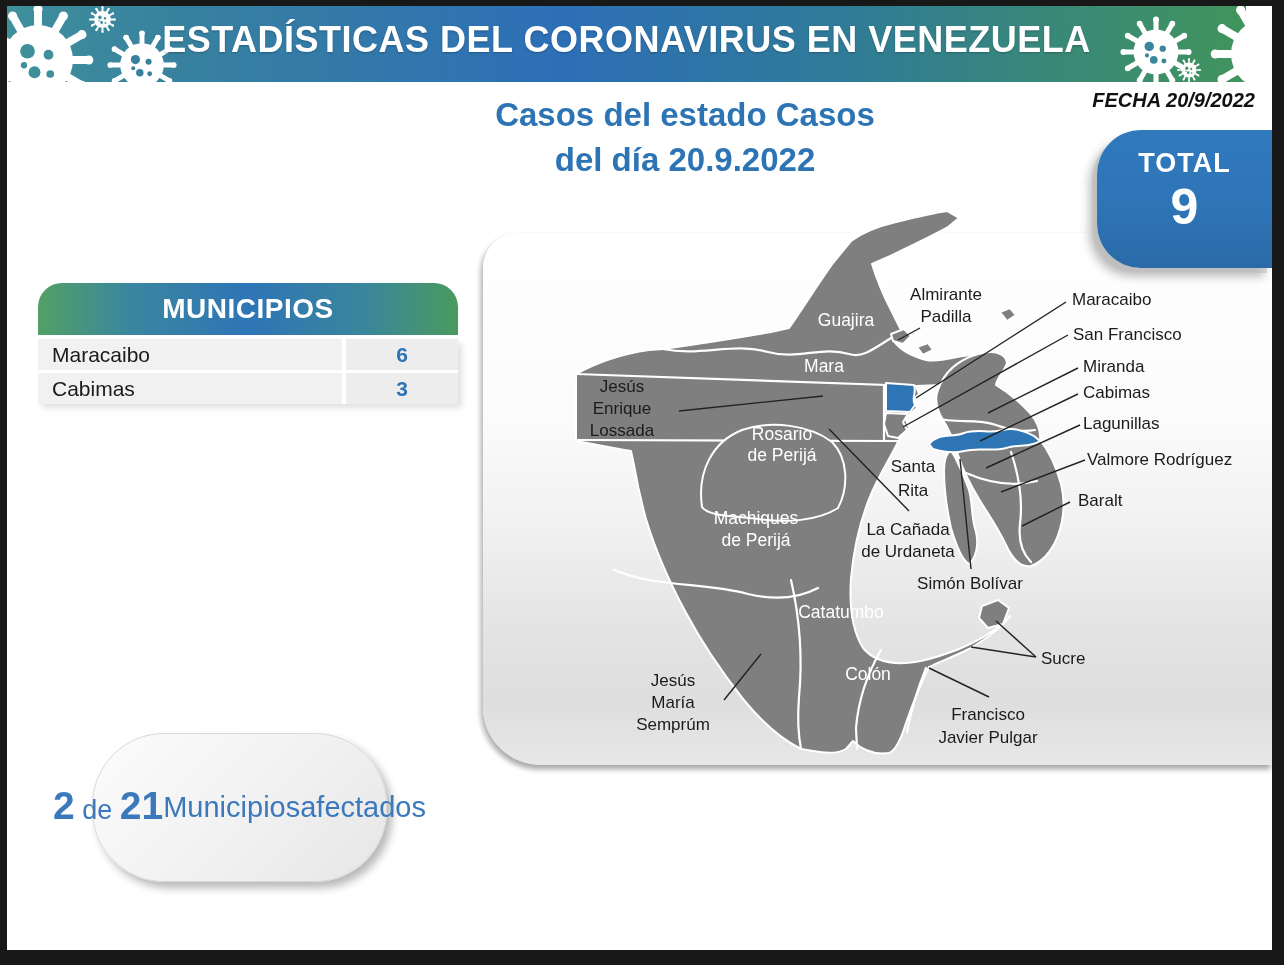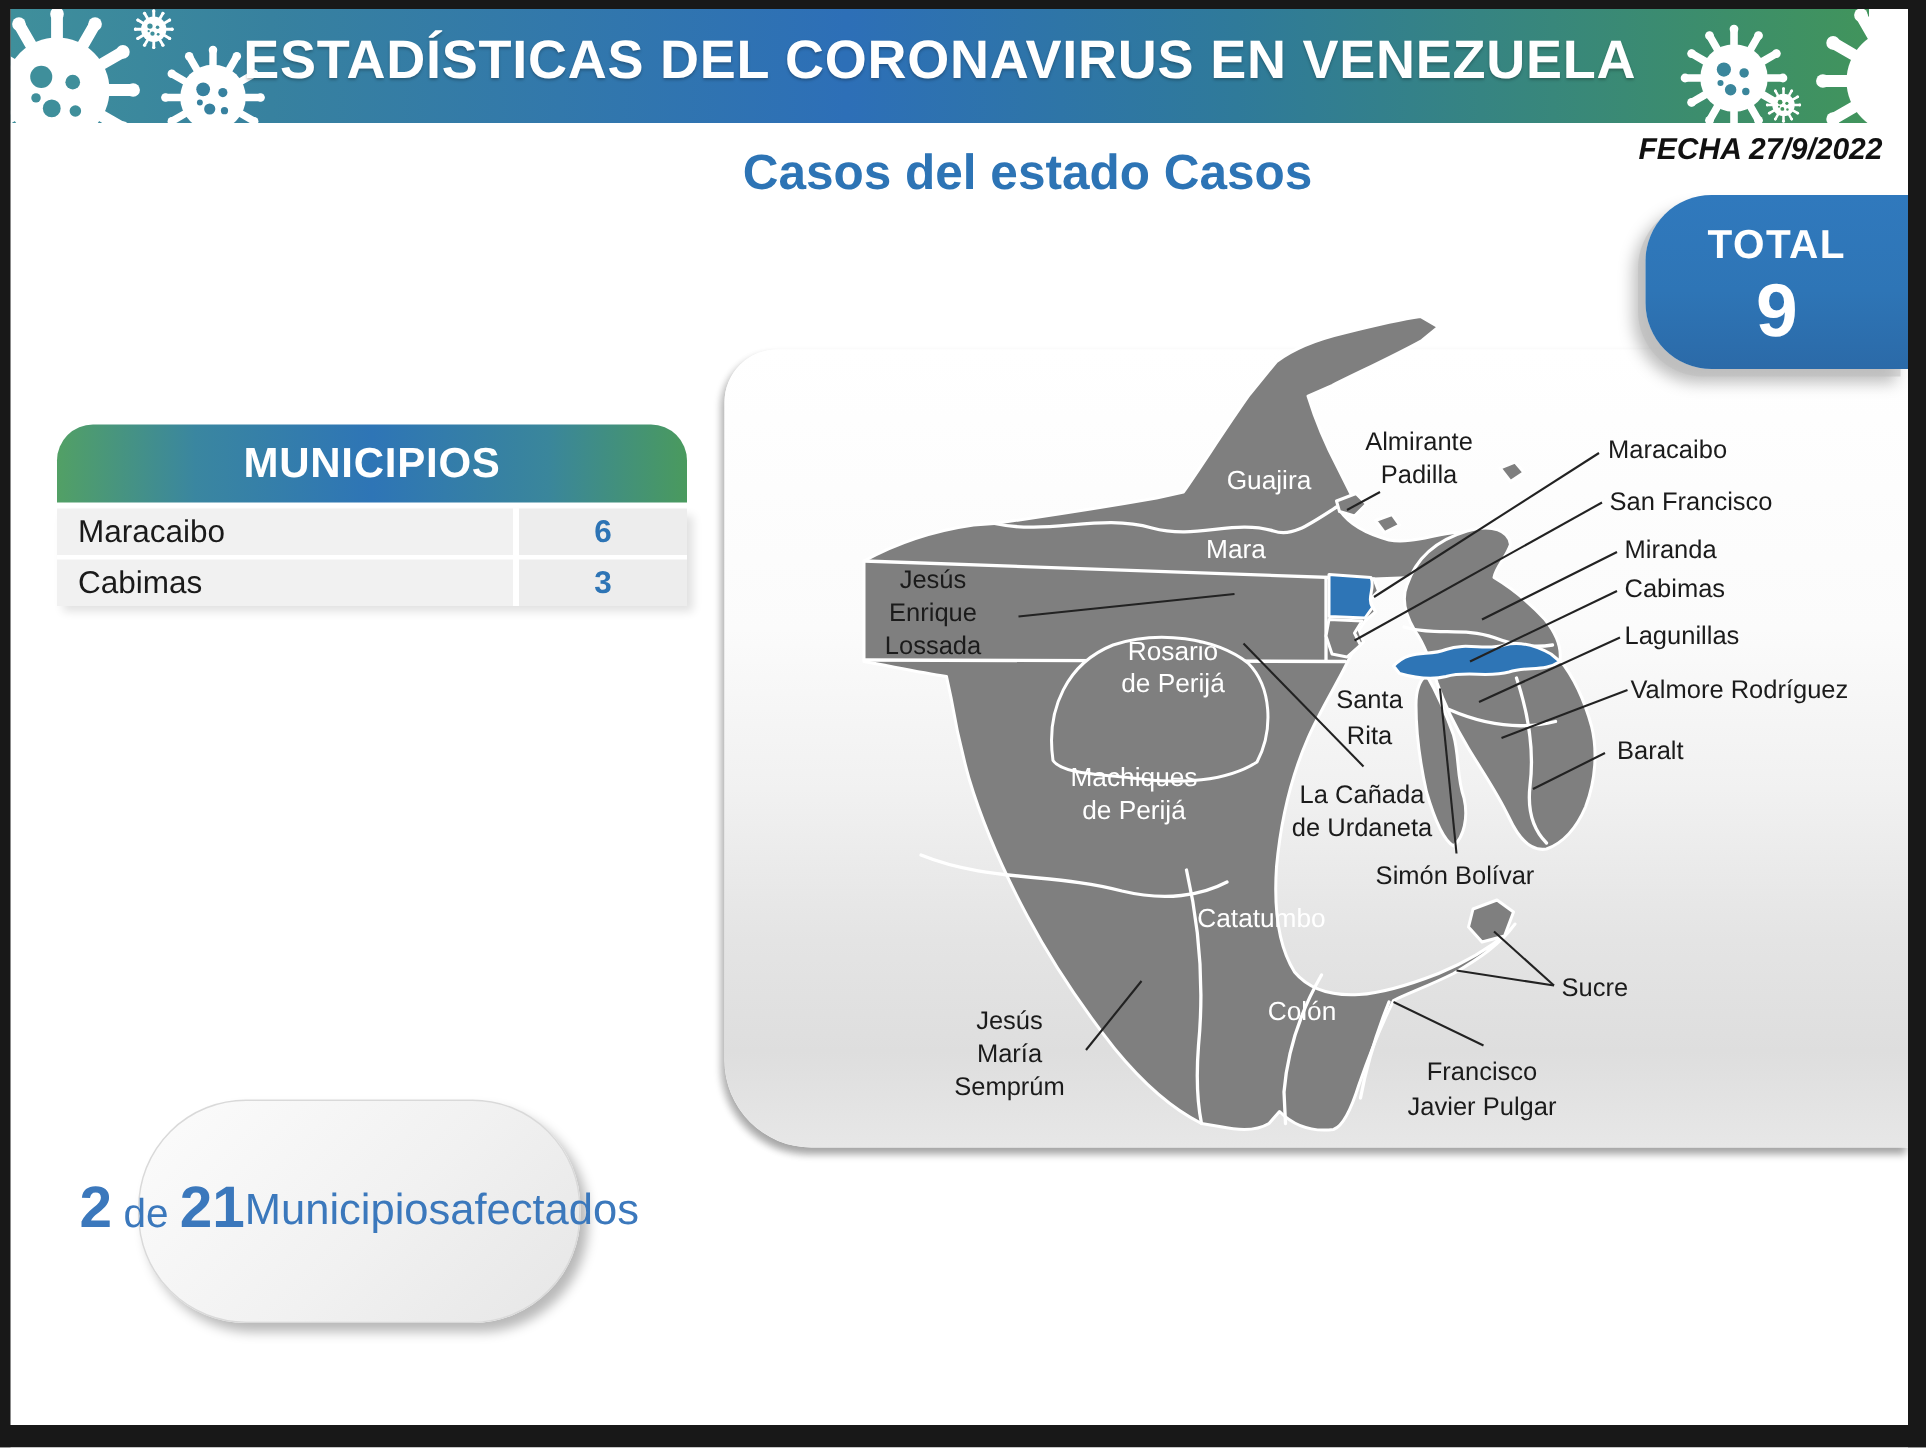--- a/index.html
+++ b/index.html
@@ -23,21 +23,21 @@
 
   
   .fecha{left:1020px;top:89px;width:235px;text-align:right;z-index:6;
     font-size:20px;font-weight:bold;font-style:italic;color:#111;}
 
   
   .page-title{left:470px;top:92px;width:430px;text-align:center;z-index:6;
     color:#2d74b5;font-size:33px;font-weight:bold;line-height:45px;}
 
   
-  .total-box{left:1097px;top:130px;width:175px;height:116px;z-index:20;
+  .total-box{left:1097px;top:130px;width:175px;height:138px;z-index:20;
     background:linear-gradient(180deg,#3079bd 0%,#2e75b6 55%,#2b6aa8 100%);
     border-radius:44px 0 0 44px;text-align:center;color:#fff;
     box-shadow:-5px 5px 0 rgba(190,190,190,.55),-8px 9px 10px rgba(0,0,0,.25);}
   .total-box .t-label{margin-top:18px;font-size:27px;font-weight:bold;letter-spacing:1px;}
   .total-box .t-value{margin-top:2px;font-size:50px;font-weight:bold;line-height:52px;}
 
   
   .muni{left:38px;top:283px;width:420px;z-index:6;}
   .muni .head{height:52px;border-radius:24px 24px 0 0;line-height:52px;text-align:center;
     color:#fff;font-size:28px;font-weight:bold;letter-spacing:.5px;
@@ -124,24 +124,25 @@
     </svg>
   <svg class="virus" style="left:1170px;top:56px;--spot:#41945c" width="24" height="24">
       <use href="#virus"></use>
     </svg>
   <svg class="virus" style="left:1203px;top:-4px;--spot:#41945c" width="112" height="112">
       <use href="#virus"></use>
     </svg>
   <h1>ESTADÍSTICAS DEL CORONAVIRUS EN VENEZUELA</h1>
 </div>
 
-<div class="abs fecha">FECHA 27/9/2022</div>
+<div class="abs fecha">FECHA 20/9/2022</div>
 
 <div class="abs page-title">
   <div>Casos del estado Casos</div>
+  <div>del día 20.9.2022</div>
 </div>
 
 <div class="abs total-box">
   <div class="t-label">TOTAL</div>
   <div class="t-value">9</div>
 </div>
 
 <div class="abs muni">
   <div class="head">MUNICIPIOS</div>
   <div class="rows">

